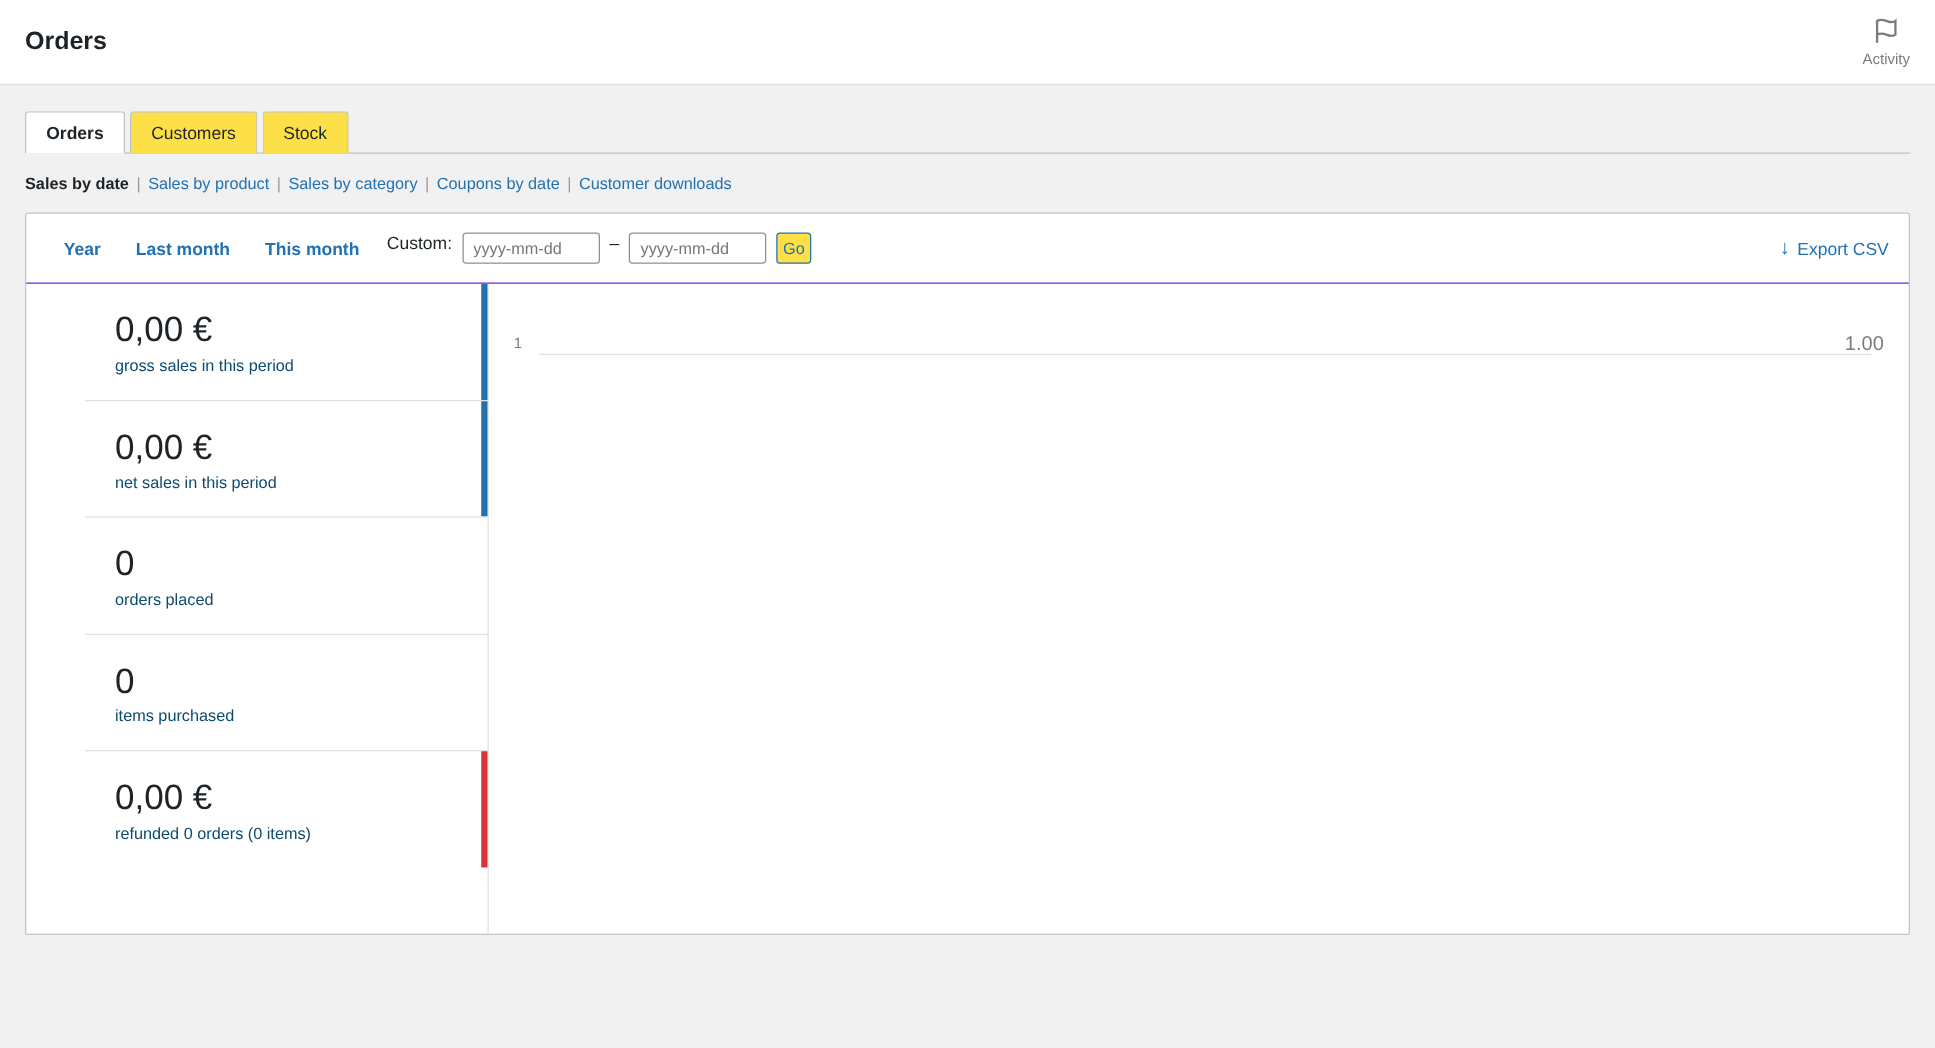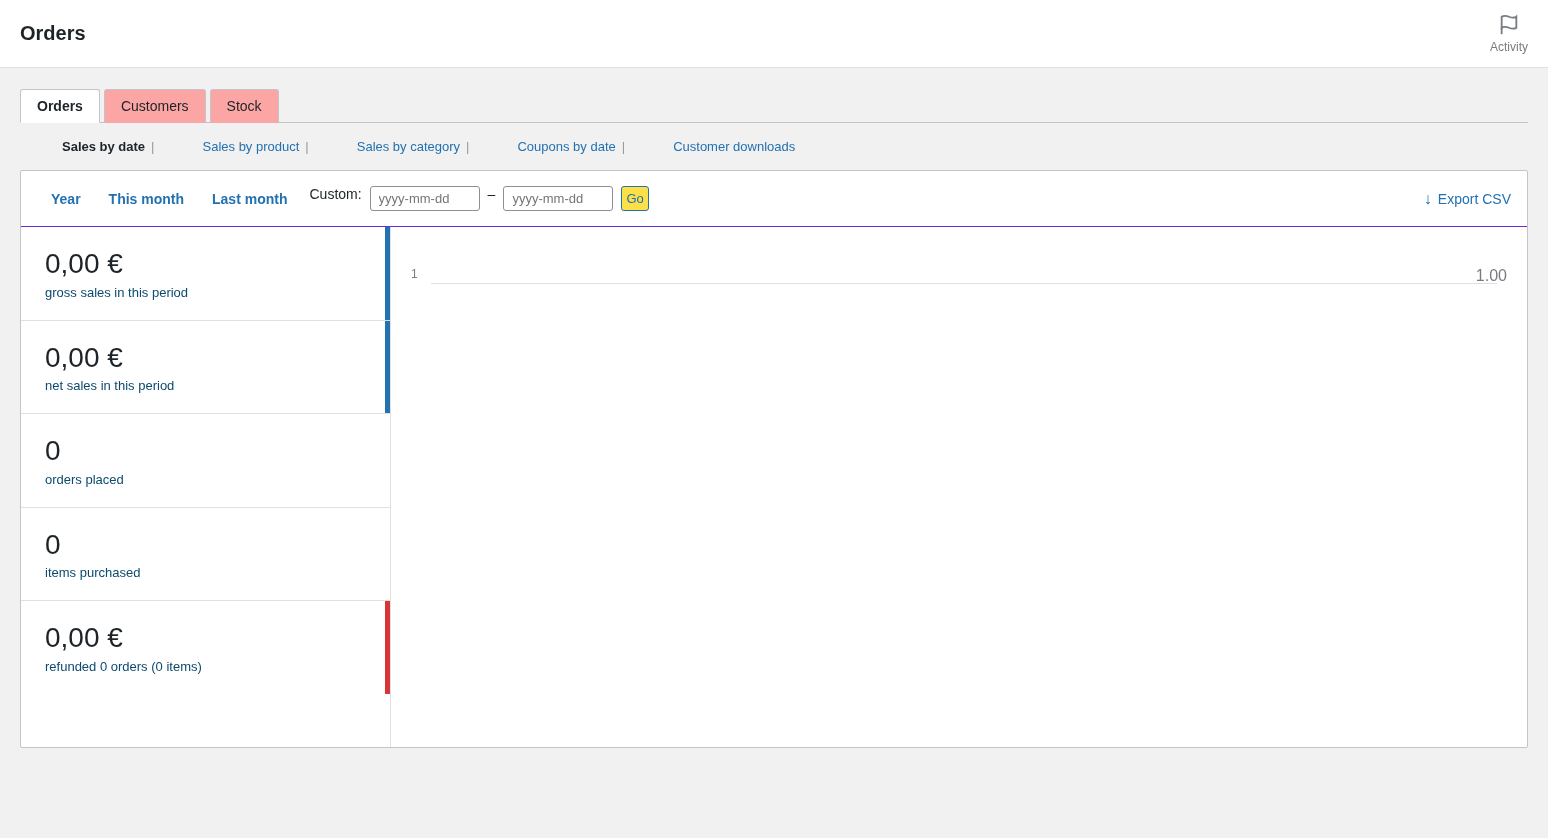--- a/index.html
+++ b/index.html
@@ -46,21 +46,21 @@
       border-bottom: 1px solid #c3c4c7;
       margin-bottom: 16px;
       background: transparent;
     }
     .tab {
       padding: 8px 16px;
       font-size: 14px;
       cursor: pointer;
       border: 1px solid #c3c4c7;
       border-bottom: none;
-      background: #fca5a5;
+      background: #fde047;
       color: #1d2327;
       margin-right: 4px;
       border-radius: 3px 3px 0 0;
       position: relative;
       top: 1px;
     }
     .tab.active {
       background: #fff;
       border-bottom: 1px solid #fff;
       font-weight: 600;
@@ -71,21 +71,20 @@
       display: flex;
       align-items: center;
       gap: 0;
       margin-bottom: 16px;
       font-size: 13px;
     }
     .sub-nav-item {
       color: #2271b1;
       cursor: pointer;
       text-decoration: none;
-      margin-left: 42px;
     }
     .sub-nav-item.active {
       color: #1d2327;
       font-weight: 700;
       text-decoration: none;
       cursor: default;
     }
     .sub-nav-sep {
       color: #999;
       margin: 0 6px;
@@ -189,20 +188,21 @@
       display: flex;
       flex-direction: column;
     }
     .stat-item {
       padding: 20px 24px;
       border-bottom: 1px solid #e0e0e0;
       position: relative;
       display: flex;
       flex-direction: column;
       gap: 4px;
+      margin-left: 47px;
     }
     .stat-item:last-child {
       border-bottom: none;
     }
     .stat-value {
       font-size: 28px;
       font-weight: 400;
       color: #1d2327;
       line-height: 1.2;
     }
@@ -285,22 +285,22 @@
     <span class="sub-nav-sep"> | </span>
     <span class="sub-nav-item">Coupons by date</span>
     <span class="sub-nav-sep"> | </span>
     <span class="sub-nav-item">Customer downloads</span>
   </div>
 
   <div class="main-panel">
 
     <div class="date-filter-bar">
       <button class="date-btn">Year</button>
+      <button class="date-btn">Last month</button>
       <button class="date-btn">This month</button>
-      <button class="date-btn">Last month</button>
 
       <div class="custom-section">
         <span class="custom-label">Custom:</span>
         <input class="date-input" type="text" placeholder="yyyy-mm-dd" style="">
         <span class="date-dash">–</span>
         <input class="date-input" type="text" placeholder="yyyy-mm-dd" style="">
         <button class="go-btn">Go</button>
       </div>
 
       <button class="export-btn">

